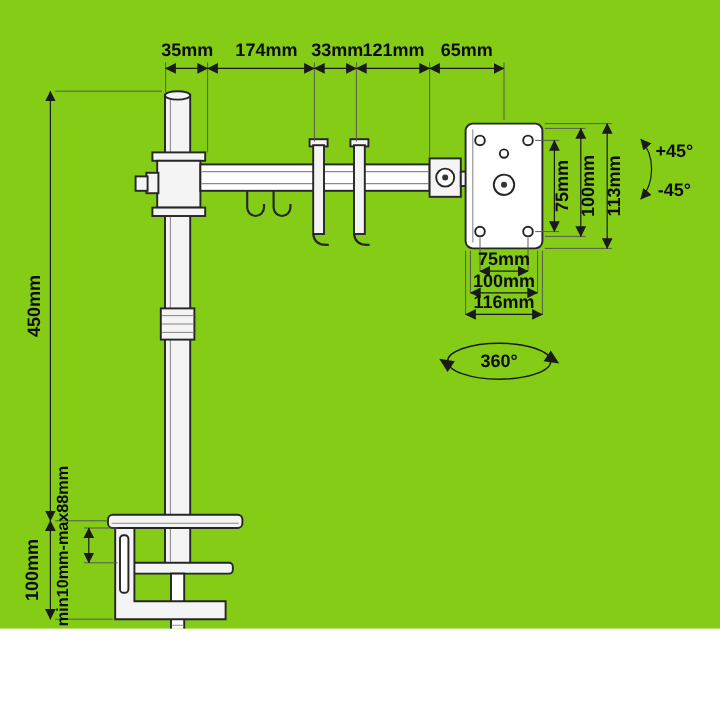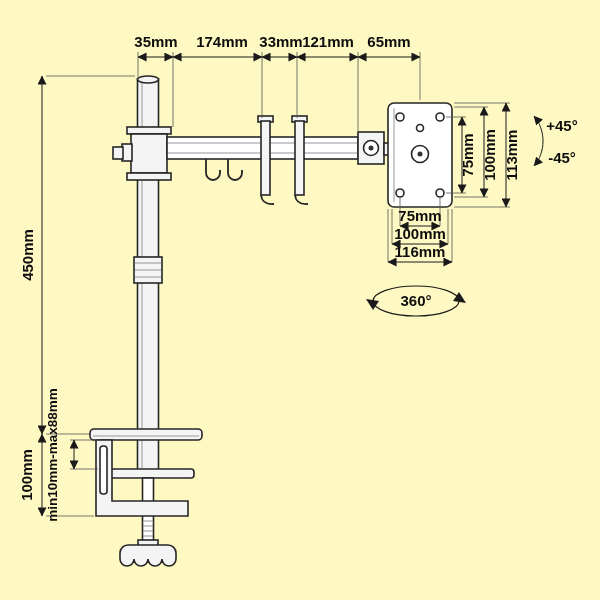--- a/index.html
+++ b/index.html
@@ -1,16 +1,16 @@
 <!DOCTYPE html>
 <html><head>
 <meta charset="utf-8">
 <style>
   html,body{margin:0;padding:0;background:#fff;}
-  .stage{width:600px;height:600px;position:relative;background:#fef9c3;overflow:hidden;}
+  .stage{width:600px;height:524px;position:relative;background:#84cc16;overflow:hidden;}
   svg text{font-family:"Liberation Sans",sans-serif;font-size:15px;font-weight:700;fill:#0d0d0d;}
   svg text.small{font-size:13.5px;}
   .ext{stroke:#555;stroke-width:.8;fill:none;}
   .dim{stroke:#1a1a1a;stroke-width:1;fill:none;}
   .part{fill:#f4f4f4;stroke:#262626;stroke-width:1.6;}
   .partw{fill:#ffffff;stroke:#262626;stroke-width:1.6;}
   .detail{stroke:#8a8a8a;stroke-width:.9;fill:none;}
   .hook{stroke:#262626;stroke-width:1.8;fill:none;}
 </style>
 </head>

